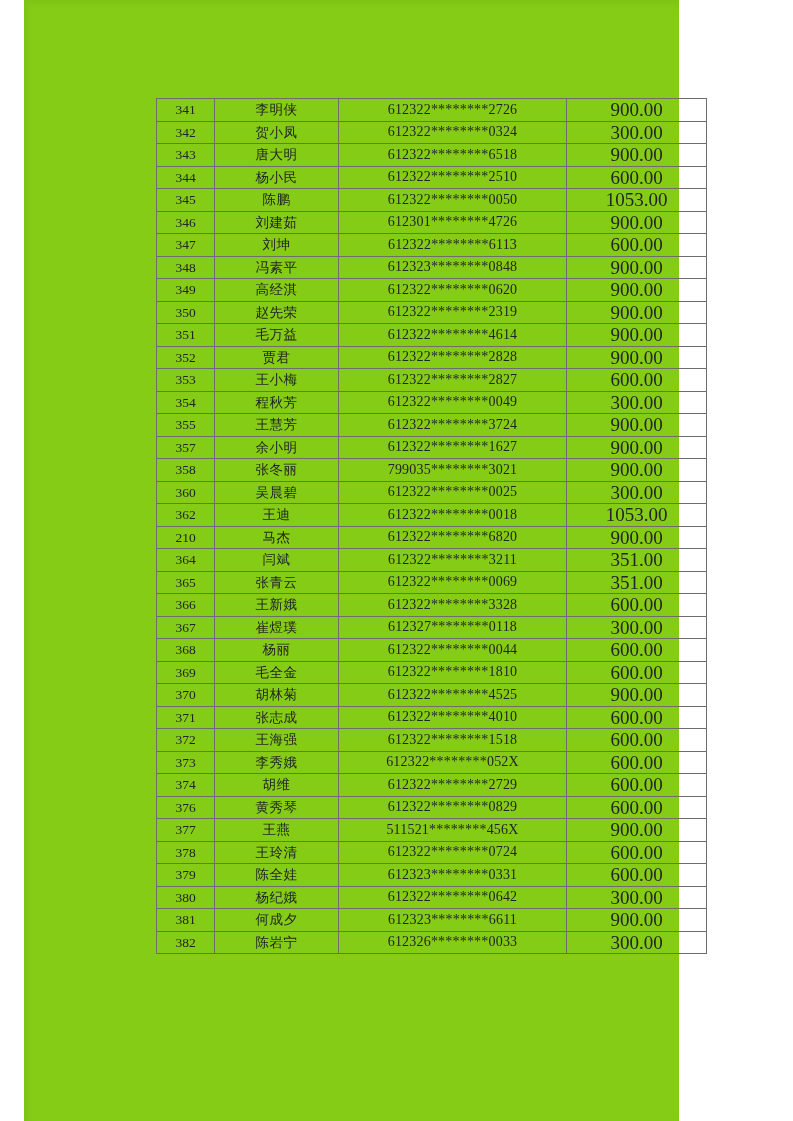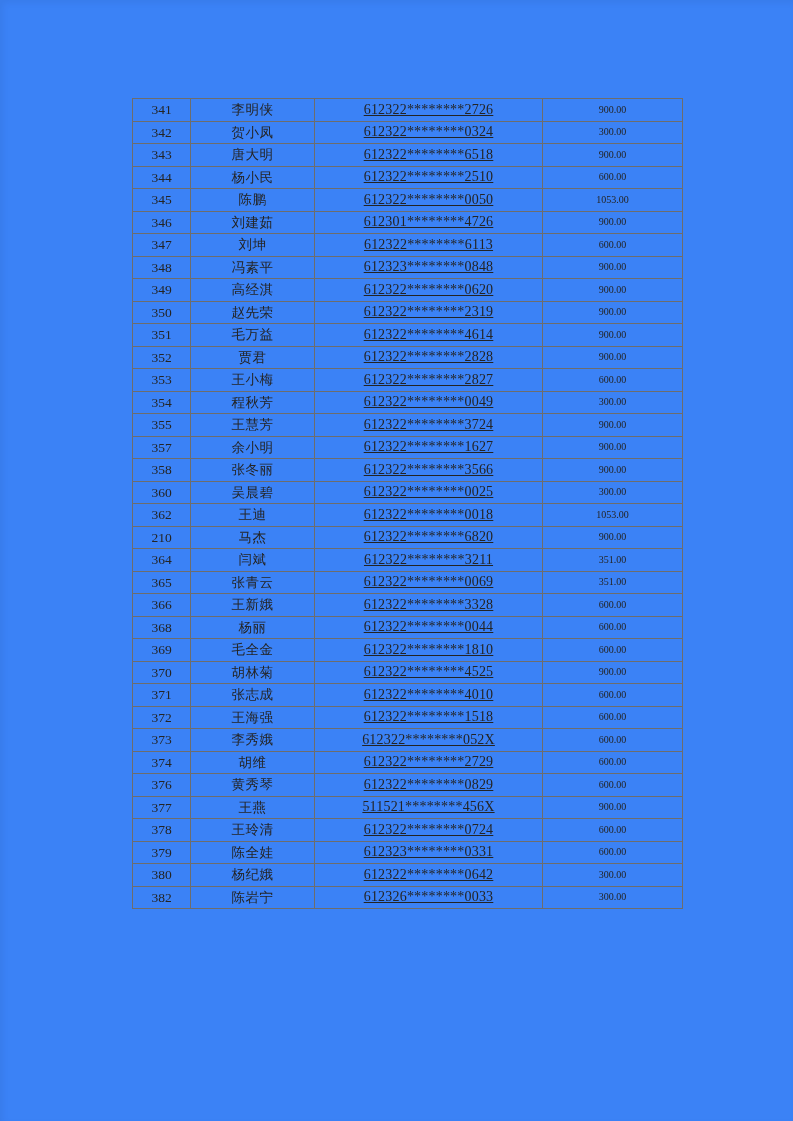--- a/index.html
+++ b/index.html
@@ -5,25 +5,26 @@
   html, body {
     margin: 0;
     padding: 0;
     width: 793px;
     height: 1121px;
     background: #ffffff;
     overflow: hidden;
   }
   .page {
     position: relative;
-    width: 793px;
+    width: 655px;
     height: 1121px;
-    background: #3b82f6;
+    background: #84cc16;
     box-shadow: inset 3px 3px 6px rgba(0,0,0,0.05);
     font-family: "Liberation Serif", "DejaVu Serif", serif;
+    margin-left: 24px;
   }
   table.roster {
     position: absolute;
     left: 132px;
     top: 98px;
     width: 550px;
     border-collapse: collapse;
     table-layout: fixed;
   }
   table.roster col.w0 { width: 58px; }
@@ -36,22 +37,22 @@
     padding: 0;
     text-align: center;
     vertical-align: middle;
     color: #242424;
     font-size: 13.5px;
     line-height: 1;
     white-space: nowrap;
     overflow: hidden;
   }
   table.roster td.c1 { letter-spacing: 0.5px; }
-  table.roster td.c2 { font-size: 14px; letter-spacing: 0.2px; text-decoration: underline; }
-  table.roster td.c3 { font-size: 10px; }
+  table.roster td.c2 { font-size: 14px; letter-spacing: 0.2px; }
+  table.roster td.c3 { font-size: 19px; }
 </style>
 </head>
 <body>
 
 <div class="page">
   <table class="roster">
     <colgroup>
       <col class="w0">
         <col class="w1">
         <col class="w2">
@@ -150,21 +151,21 @@
         </tr>
         <tr>
           <td class="c0">357</td>
           <td class="c1">余小明</td>
           <td class="c2">612322********1627</td>
           <td class="c3">900.00</td>
         </tr>
         <tr>
           <td class="c0">358</td>
           <td class="c1">张冬丽</td>
-          <td class="c2">612322********3566</td>
+          <td class="c2">799035********3021</td>
           <td class="c3">900.00</td>
         </tr>
         <tr>
           <td class="c0">360</td>
           <td class="c1">吴晨碧</td>
           <td class="c2">612322********0025</td>
           <td class="c3">300.00</td>
         </tr>
         <tr>
           <td class="c0">362</td>
@@ -190,20 +191,26 @@
           <td class="c2">612322********0069</td>
           <td class="c3">351.00</td>
         </tr>
         <tr>
           <td class="c0">366</td>
           <td class="c1">王新娥</td>
           <td class="c2">612322********3328</td>
           <td class="c3">600.00</td>
         </tr>
         <tr>
+          <td class="c0">367</td>
+          <td class="c1">崔煜璞</td>
+          <td class="c2">612327********0118</td>
+          <td class="c3">300.00</td>
+        </tr>
+        <tr>
           <td class="c0">368</td>
           <td class="c1">杨丽</td>
           <td class="c2">612322********0044</td>
           <td class="c3">600.00</td>
         </tr>
         <tr>
           <td class="c0">369</td>
           <td class="c1">毛全金</td>
           <td class="c2">612322********1810</td>
           <td class="c3">600.00</td>
@@ -260,20 +267,26 @@
           <td class="c0">379</td>
           <td class="c1">陈全娃</td>
           <td class="c2">612323********0331</td>
           <td class="c3">600.00</td>
         </tr>
         <tr>
           <td class="c0">380</td>
           <td class="c1">杨纪娥</td>
           <td class="c2">612322********0642</td>
           <td class="c3">300.00</td>
+        </tr>
+        <tr>
+          <td class="c0">381</td>
+          <td class="c1">何成夕</td>
+          <td class="c2">612323********6611</td>
+          <td class="c3">900.00</td>
         </tr>
         <tr>
           <td class="c0">382</td>
           <td class="c1">陈岩宁</td>
           <td class="c2">612326********0033</td>
           <td class="c3">300.00</td>
         </tr>
       </tbody>
   </table>
 </div>

